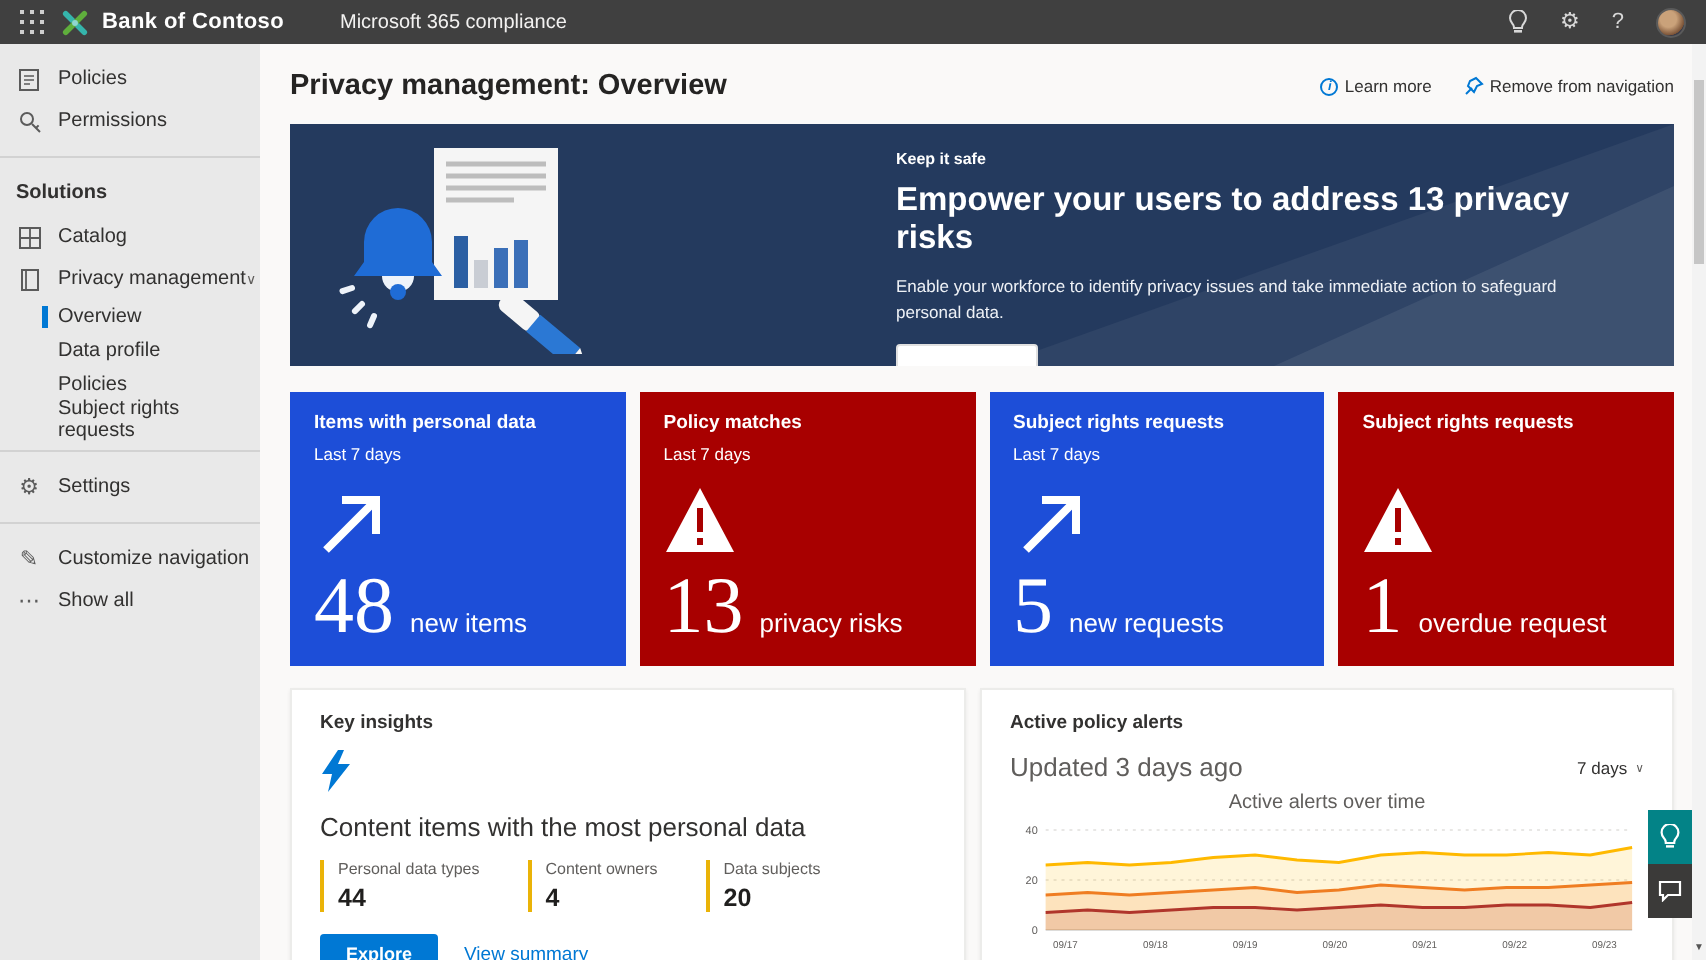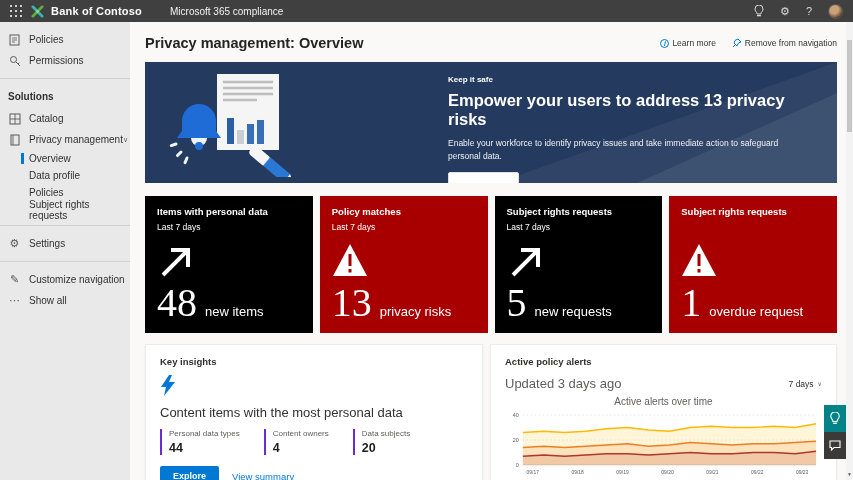--- a/index.html
+++ b/index.html
@@ -65,42 +65,42 @@
   .hero-headline { font-size:16.5px; font-weight:bold; margin-top:7px; }
   .hero-desc { font-size:8.5px; margin-top:8px; line-height:1.5; color:#eef1f6;
                max-width:345px; }
   .hero-cta { margin-top:9px; display:inline-block; background:#fff; color:#323130;
               font-size:9px; padding:16px 15px; border:1px solid #e0e0e0;
               border-radius:2px; cursor:pointer; font-family:Liberation Serif, serif; }
 
   
   .cards-row { margin-top:13px; display:flex; gap:7px; }
   .stat-card { flex:1; height:137px; color:#fff; padding:10px 12px; cursor:pointer; }
-  .stat-card.gray { background:#000000; }
+  .stat-card.gray { background:#1d4ed8; }
   .stat-card.red  { background:#a80000; }
   .sc-title { font-size:9.5px; font-weight:bold; }
   .sc-sub { font-size:8.5px; margin-top:5px; min-height:10px; }
   .sc-icon { margin-top:11px; height:38px; }
   .sc-valrow { display:flex; align-items:baseline; margin-top:2px; }
   .sc-value { font-family:Liberation Serif, serif; font-weight:200;
               font-size:40px; line-height:1; }
   .sc-label { font-size:13px; margin-left:8px;text-align:right; }
 
   
   .bottom-row { margin-top:11px; display:flex; gap:7px; align-items:stretch; }
   .panel { background:#fff; border:1px solid #ececea;
            box-shadow:0 1px 2px rgba(0,0,0,.07); padding:11px 14px; height:160px; }
   .panel.left { width:338px; flex-shrink:0; }
   .panel.right { flex:1; }
   .panel-title { font-size:9.5px; font-weight:bold; color:#323130; }
 
   .ki-bolt { margin-top:8px; }
   .ki-headline { font-size:13px; color:#323130; margin-top:5px; font-weight:normal; }
   .ki-stats { display:flex; margin-top:9px; }
-  .ki-stat { border-left:2px solid #6d28d9; padding-left:7px; margin-right:24px; }
+  .ki-stat { border-left:2px solid #eab308; padding-left:7px; margin-right:24px; }
   .ki-stat-label { font-size:8px; color:#605e5c; }
   .ki-stat-value { font-size:12.5px; font-weight:bold; color:#201f1e; margin-top:3px; }
   .ki-actions { margin-top:11px; display:flex; align-items:center; gap:13px; }
   .explore-btn { background:#0078d4; color:#fff; border:none; border-radius:2px;
                  font-size:9px; font-weight:bold; padding:5px 13px; cursor:pointer;
                  font-family:inherit; }
   .link { color:#0078d4; font-size:9.5px; cursor:pointer; text-decoration:none; }
 
   .alerts-meta { display:flex; align-items:center; margin-top:9px; }
   .alerts-updated { font-size:13px; color:#605e5c; }

